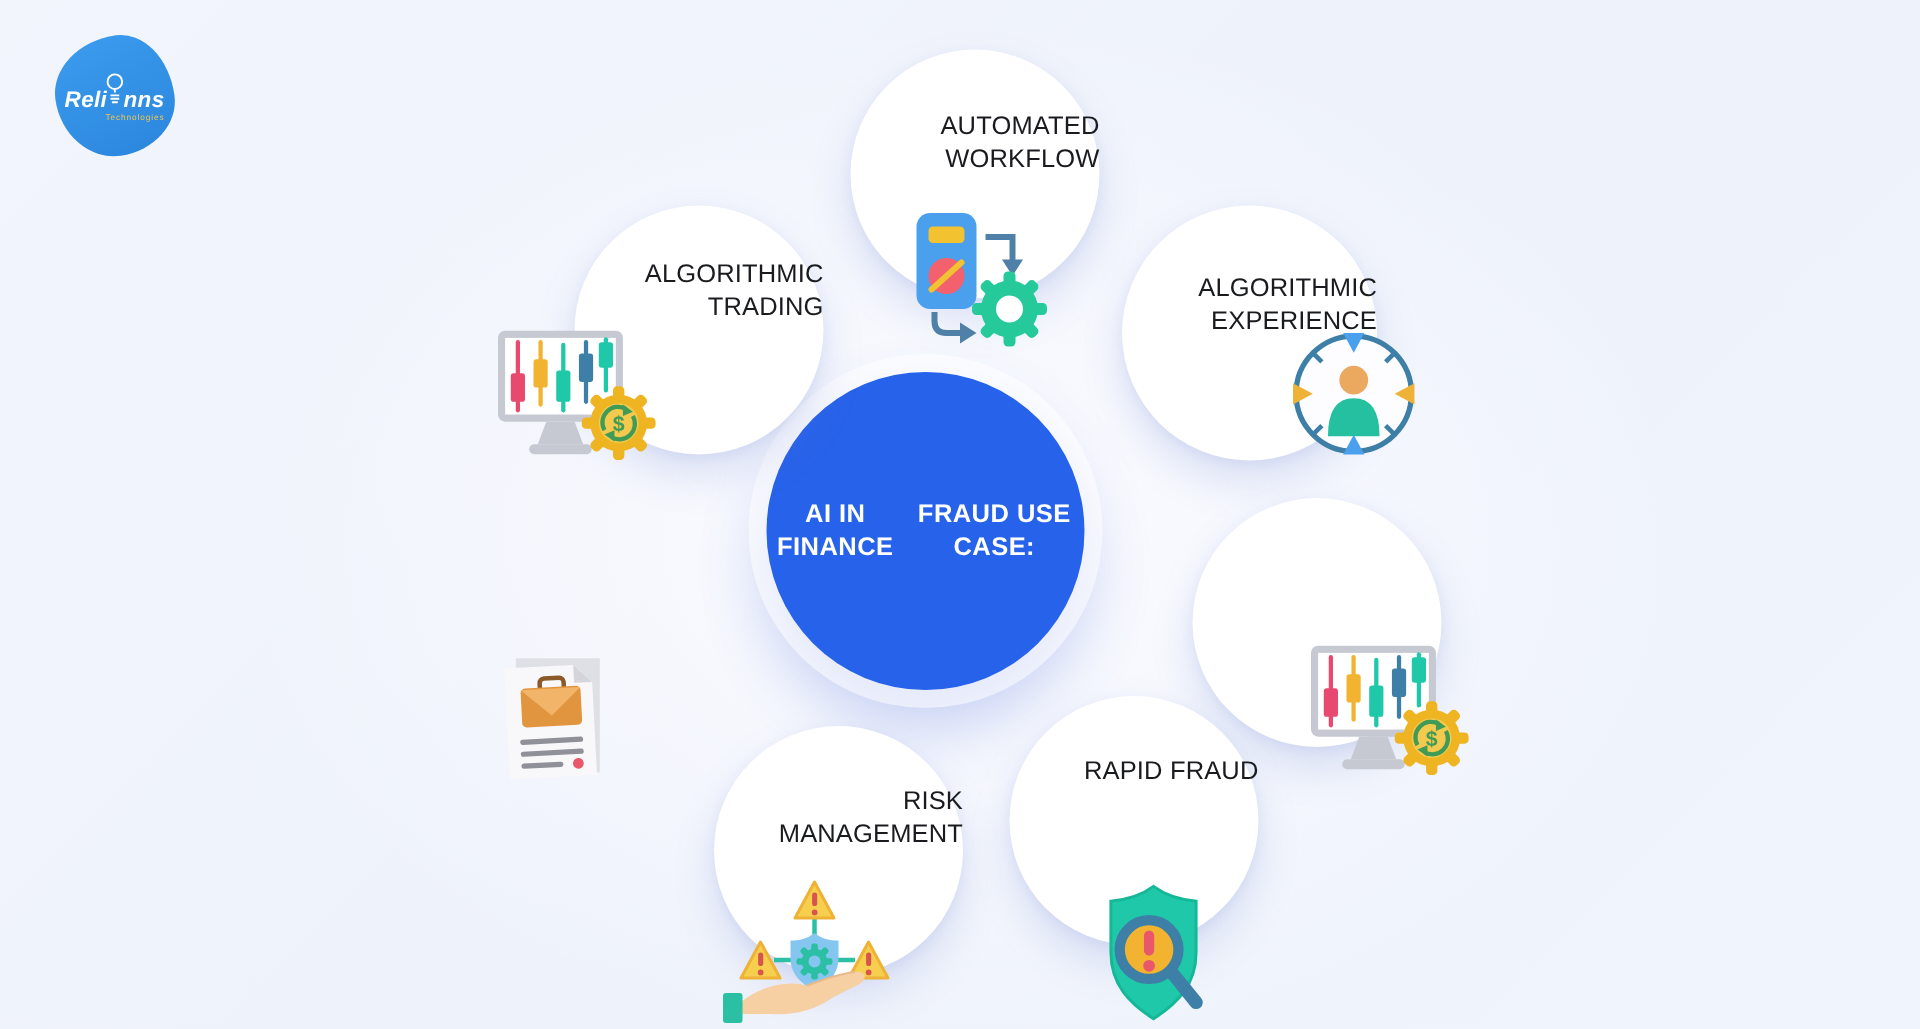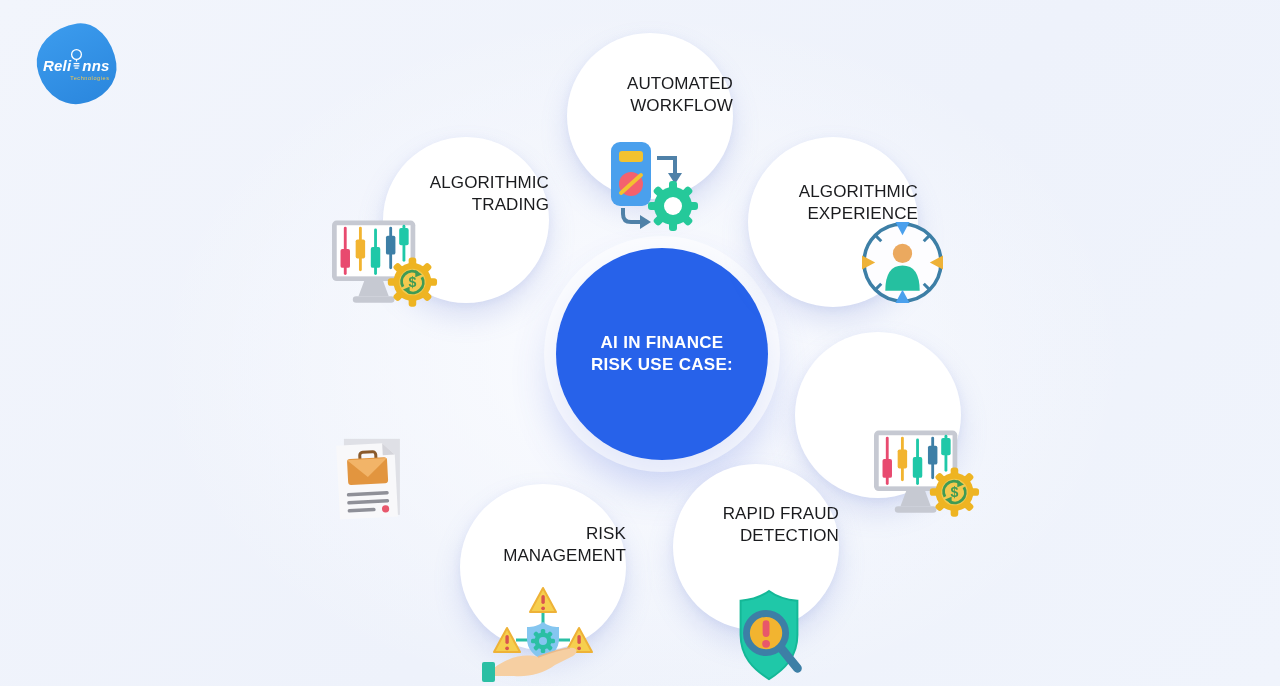--- a/index.html
+++ b/index.html
@@ -20,39 +20,39 @@
     transform:rotate(-8deg);
     display:flex; flex-direction:column; align-items:center; justify-content:center;
   }
   .logo-inner { transform:rotate(8deg); text-align:center; }
   .brand-row { display:flex; align-items:baseline; color:#fff; font-weight:700; font-style:italic; font-size:15px; letter-spacing:.2px; }
   .bulb-svg { width:13px; height:24px; margin:0 -1px -6px -1px; }
   .logo-sub { font-size:5.5px; color:#f3c84e; letter-spacing:.6px; margin-top:1px; text-align:right; padding-left:20px; }
 
   
   .center-circle {
-    position:absolute; left:556px; top:248px; width:212px; height:212px; border-radius:50%;
+    position:absolute; left:511px; top:248px; width:212px; height:212px; border-radius:50%;
     background:#2762ea;
     box-shadow:0 0 0 12px rgba(255,255,255,.55), 0 22px 44px rgba(64,92,216,.30);
-    display:flex; flex-direction:column; align-items:center; justify-content:center;
+    display:flex; flex-direction:row; align-items:center; justify-content:center;
     color:#fff; font-weight:700; font-size:17px; line-height:22px; letter-spacing:.3px; text-align:center;
   }
 
   
   .node {
     position:absolute; background:#fff; border-radius:50%;
     box-shadow:0 14px 28px rgba(110,128,212,.20), 0 3px 8px rgba(110,128,212,.10);
     text-align:right;
   }
   .node .label { font-size:17px; font-weight:500; color:#1a1b1e; line-height:22px; letter-spacing:.1px; }
   #node-automated-workflow      { left:567px; top:33px;  width:166px; height:166px; padding-top:40px; }
   #node-personalized-experience { left:748px; top:137px; width:170px; height:170px; padding-top:44px; }
   #node-advanced-credit-scoring { left:795px; top:332px; width:166px; height:166px; padding-top:35px; }
   #node-rapid-fraud-detection   { left:673px; top:464px; width:166px; height:166px; padding-top:39px; }
-  #node-risk-management         { left:460px; top:484px; width:166px; height:166px; padding-top:39px; }
+  #node-risk-management         { left:476px; top:484px; width:166px; height:166px; padding-top:39px; }
   #node-protfolio-optimization  { left:318px; top:332px; width:166px; height:166px; padding-top:35px; }
   #node-algorithmic-trading     { left:383px; top:137px; width:166px; height:166px; padding-top:35px; }
 
   .icon { position:absolute; }
   #icon-automated-workflow  { left:603px; top:142px; width:100px; height:90px; }
   #icon-personalized        { left:860px; top:220px; width:85px;  height:85px; }
   #icon-credit-scoring      { left:874px; top:430px; width:106px; height:90px; }
   #icon-fraud               { left:730px; top:588px; width:78px;  height:96px; }
   #icon-risk                { left:480px; top:582px; width:126px; height:102px; }
   #icon-portfolio           { left:330px; top:436px; width:78px;  height:86px; }
@@ -75,36 +75,35 @@
           <line x1="7" y1="31" x2="13" y2="31" stroke="#ffffff" stroke-width="2"></line>
         </svg>
         <span>nns</span>
       </div>
       <div class="logo-sub">Technologies</div>
     </div>
   </div>
 
   <div class="center-circle">
     <div>AI IN FINANCE</div>
-    <div>RISK USE CASE:</div>
+    <div>FRAUD USE CASE:</div>
   </div>
 
   <div class="node" id="node-automated-workflow">
     <div class="label">AUTOMATED</div>
     <div class="label">WORKFLOW</div>
   </div>
   <div class="node" id="node-personalized-experience">
     <div class="label">ALGORITHMIC</div>
     <div class="label">EXPERIENCE</div>
   </div>
   <div class="node" id="node-advanced-credit-scoring">
   </div>
   <div class="node" id="node-rapid-fraud-detection">
     <div class="label">RAPID FRAUD</div>
-    <div class="label">DETECTION</div>
   </div>
   <div class="node" id="node-risk-management">
     <div class="label">RISK</div>
     <div class="label">MANAGEMENT</div>
   </div>
   <div class="node" id="node-algorithmic-trading">
     <div class="label">ALGORITHMIC</div>
     <div class="label">TRADING</div>
   </div>
 

